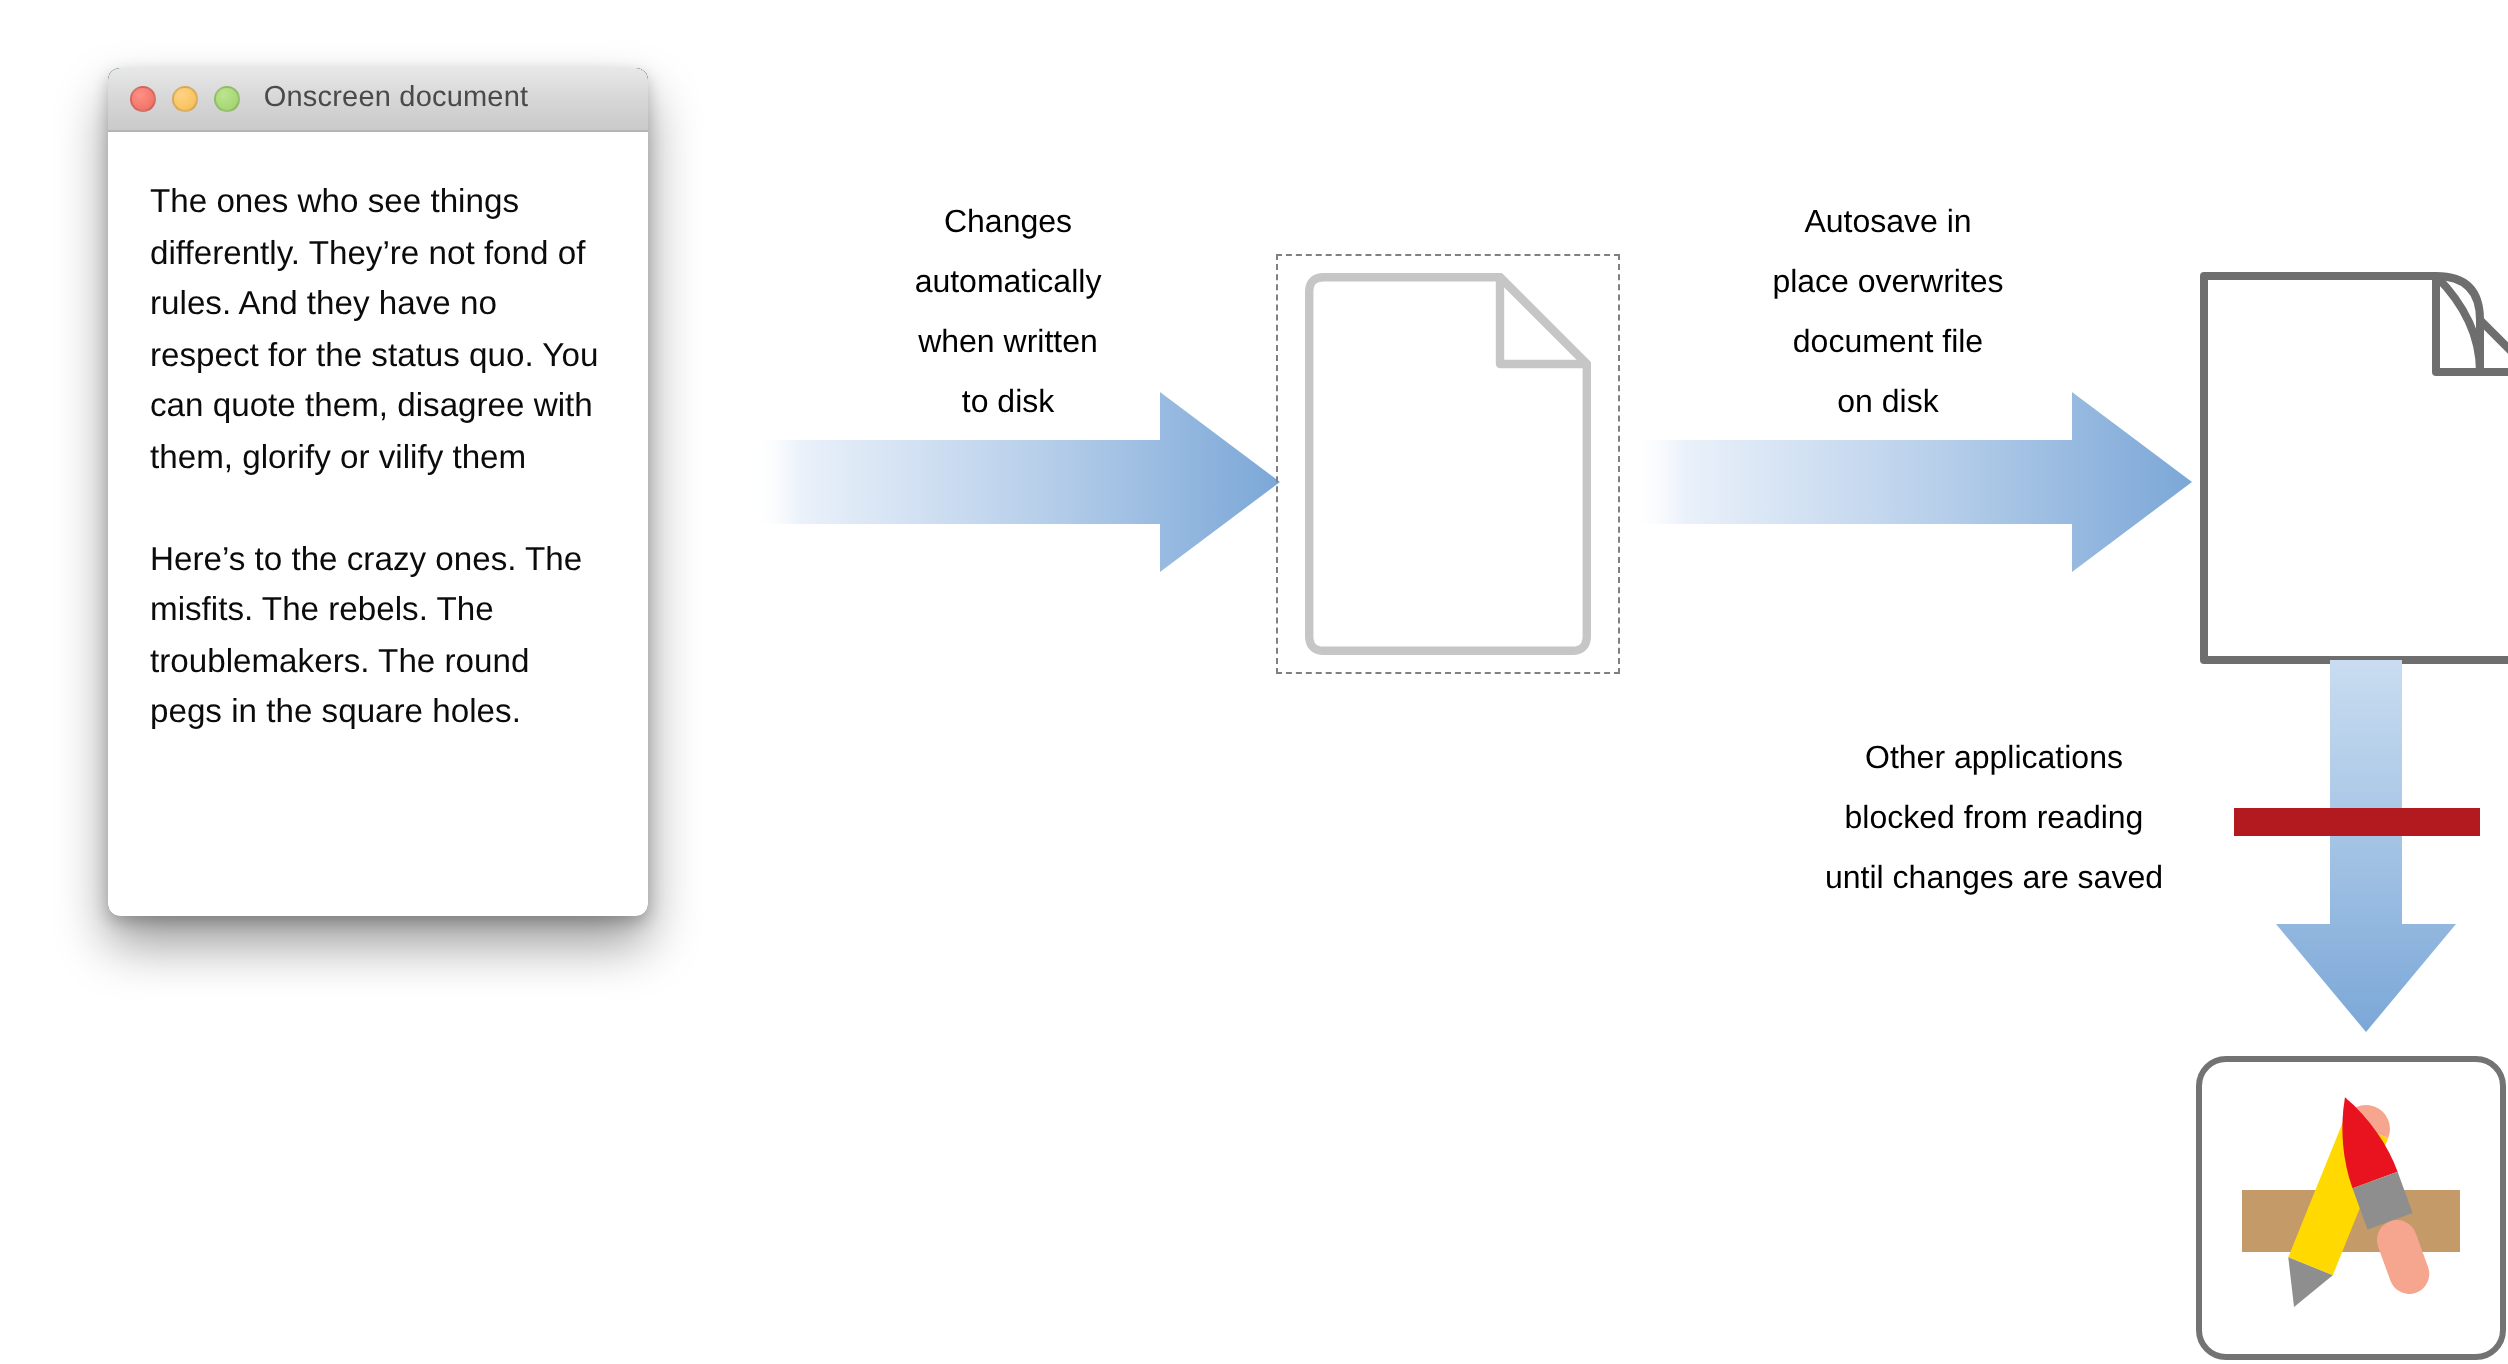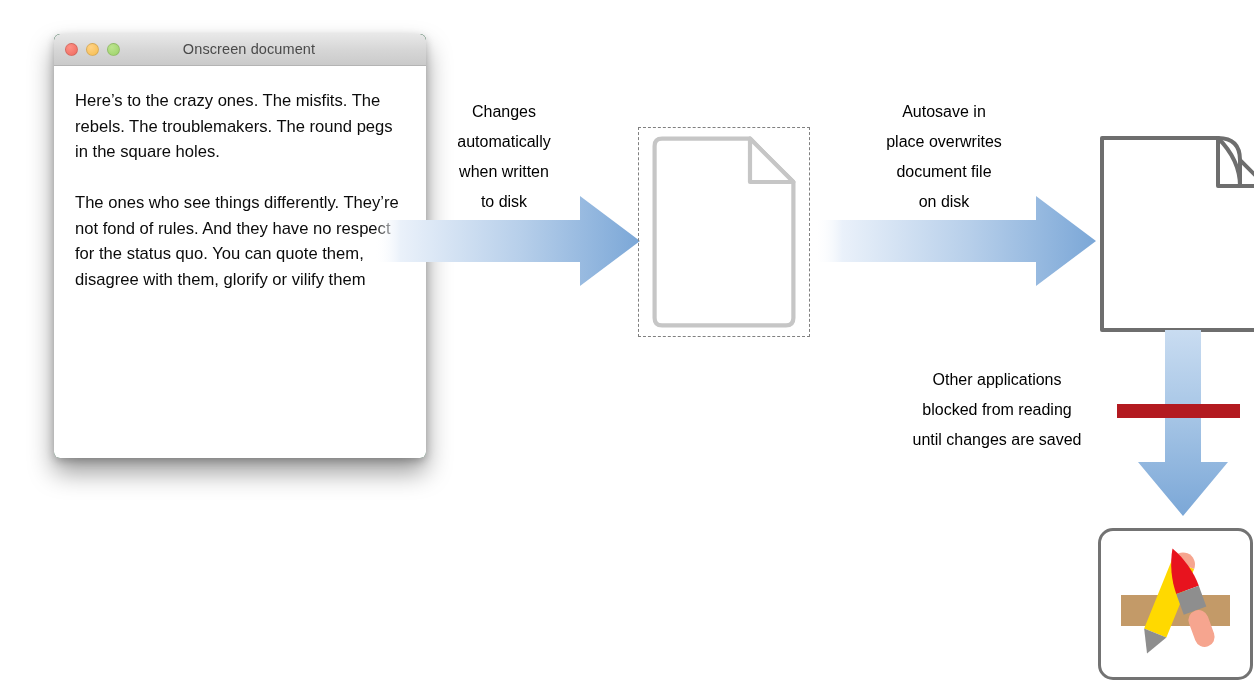--- a/index.html
+++ b/index.html
@@ -22,21 +22,21 @@
     left: 0; top: 0;
     width: 1254px;
     height: 682px;
   }
 
   
   .doc-window {
     position: absolute;
     left: 54px;
     top: 34px;
-    width: 372px;
+    width: 270px;
     height: 424px;
     border-radius: 6px;
     background: #14532d;
     box-shadow: 0 14px 26px rgba(0,0,0,0.40), 0 3px 8px rgba(0,0,0,0.22);
     overflow: hidden;
   }
   .titlebar {
     position: relative;
     height: 31px;
     background: linear-gradient(to bottom, #e8e8e8 0%, #d6d6d6 52%, #cacaca 100%);
@@ -168,22 +168,22 @@
   <div class="doc-window">
     <div class="titlebar">
       <div class="lights">
         <span class="light close"></span>
         <span class="light min"></span>
         <span class="light zoom"></span>
       </div>
       <div class="win-title">Onscreen document</div>
     </div>
     <div class="doc-body">
+      <p>The ones who see things differently. They’re not fond of rules. And they have no respect for the status quo. You can quote them, disagree with them, glorify or vilify them</p>
       <p>Here’s to the crazy ones. The misfits. The rebels. The troublemakers. The round pegs in the square holes.</p>
-      <p>The ones who see things differently. They’re not fond of rules. And they have no respect for the status quo. You can quote them, disagree with them, glorify or vilify them</p>
     </div>
   </div>
 
   <div class="arrow arrow-h1">
     <svg width="266" height="90" viewBox="0 0 266 90" xmlns="http://www.w3.org/2000/svg">
       <defs>
         <linearGradient id="gradH1" x1="0" y1="0" x2="1" y2="0">
           <stop offset="0%" stop-color="#ffffff" stop-opacity="0"></stop>
           <stop offset="10%" stop-color="#eaf1fa"></stop>
           <stop offset="55%" stop-color="#b7cfea"></stop>

